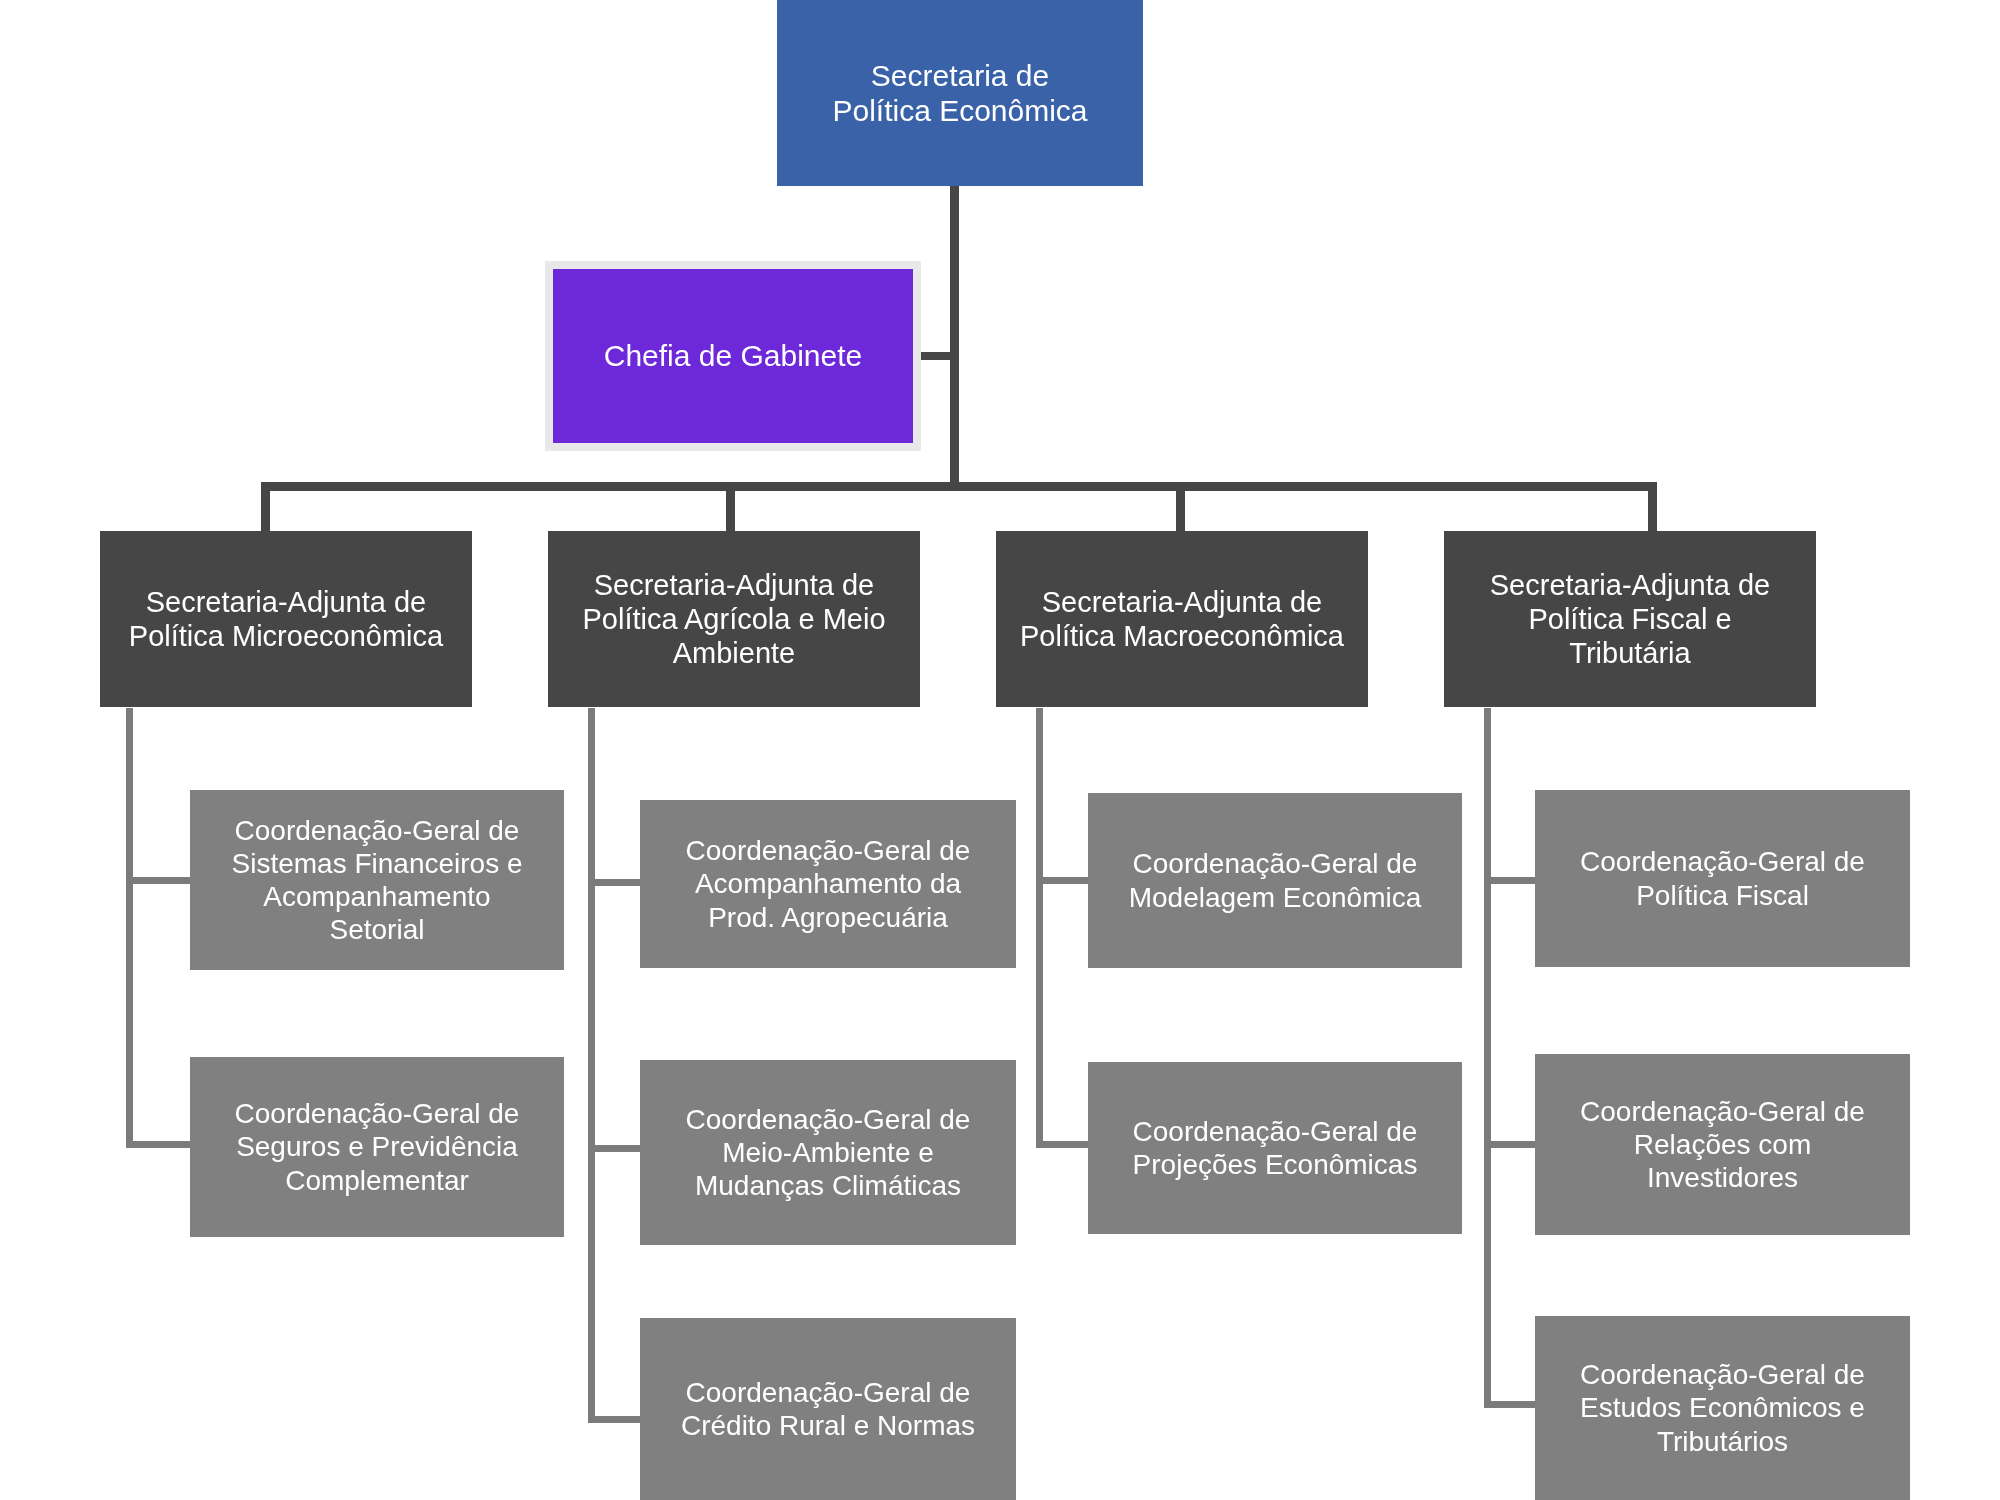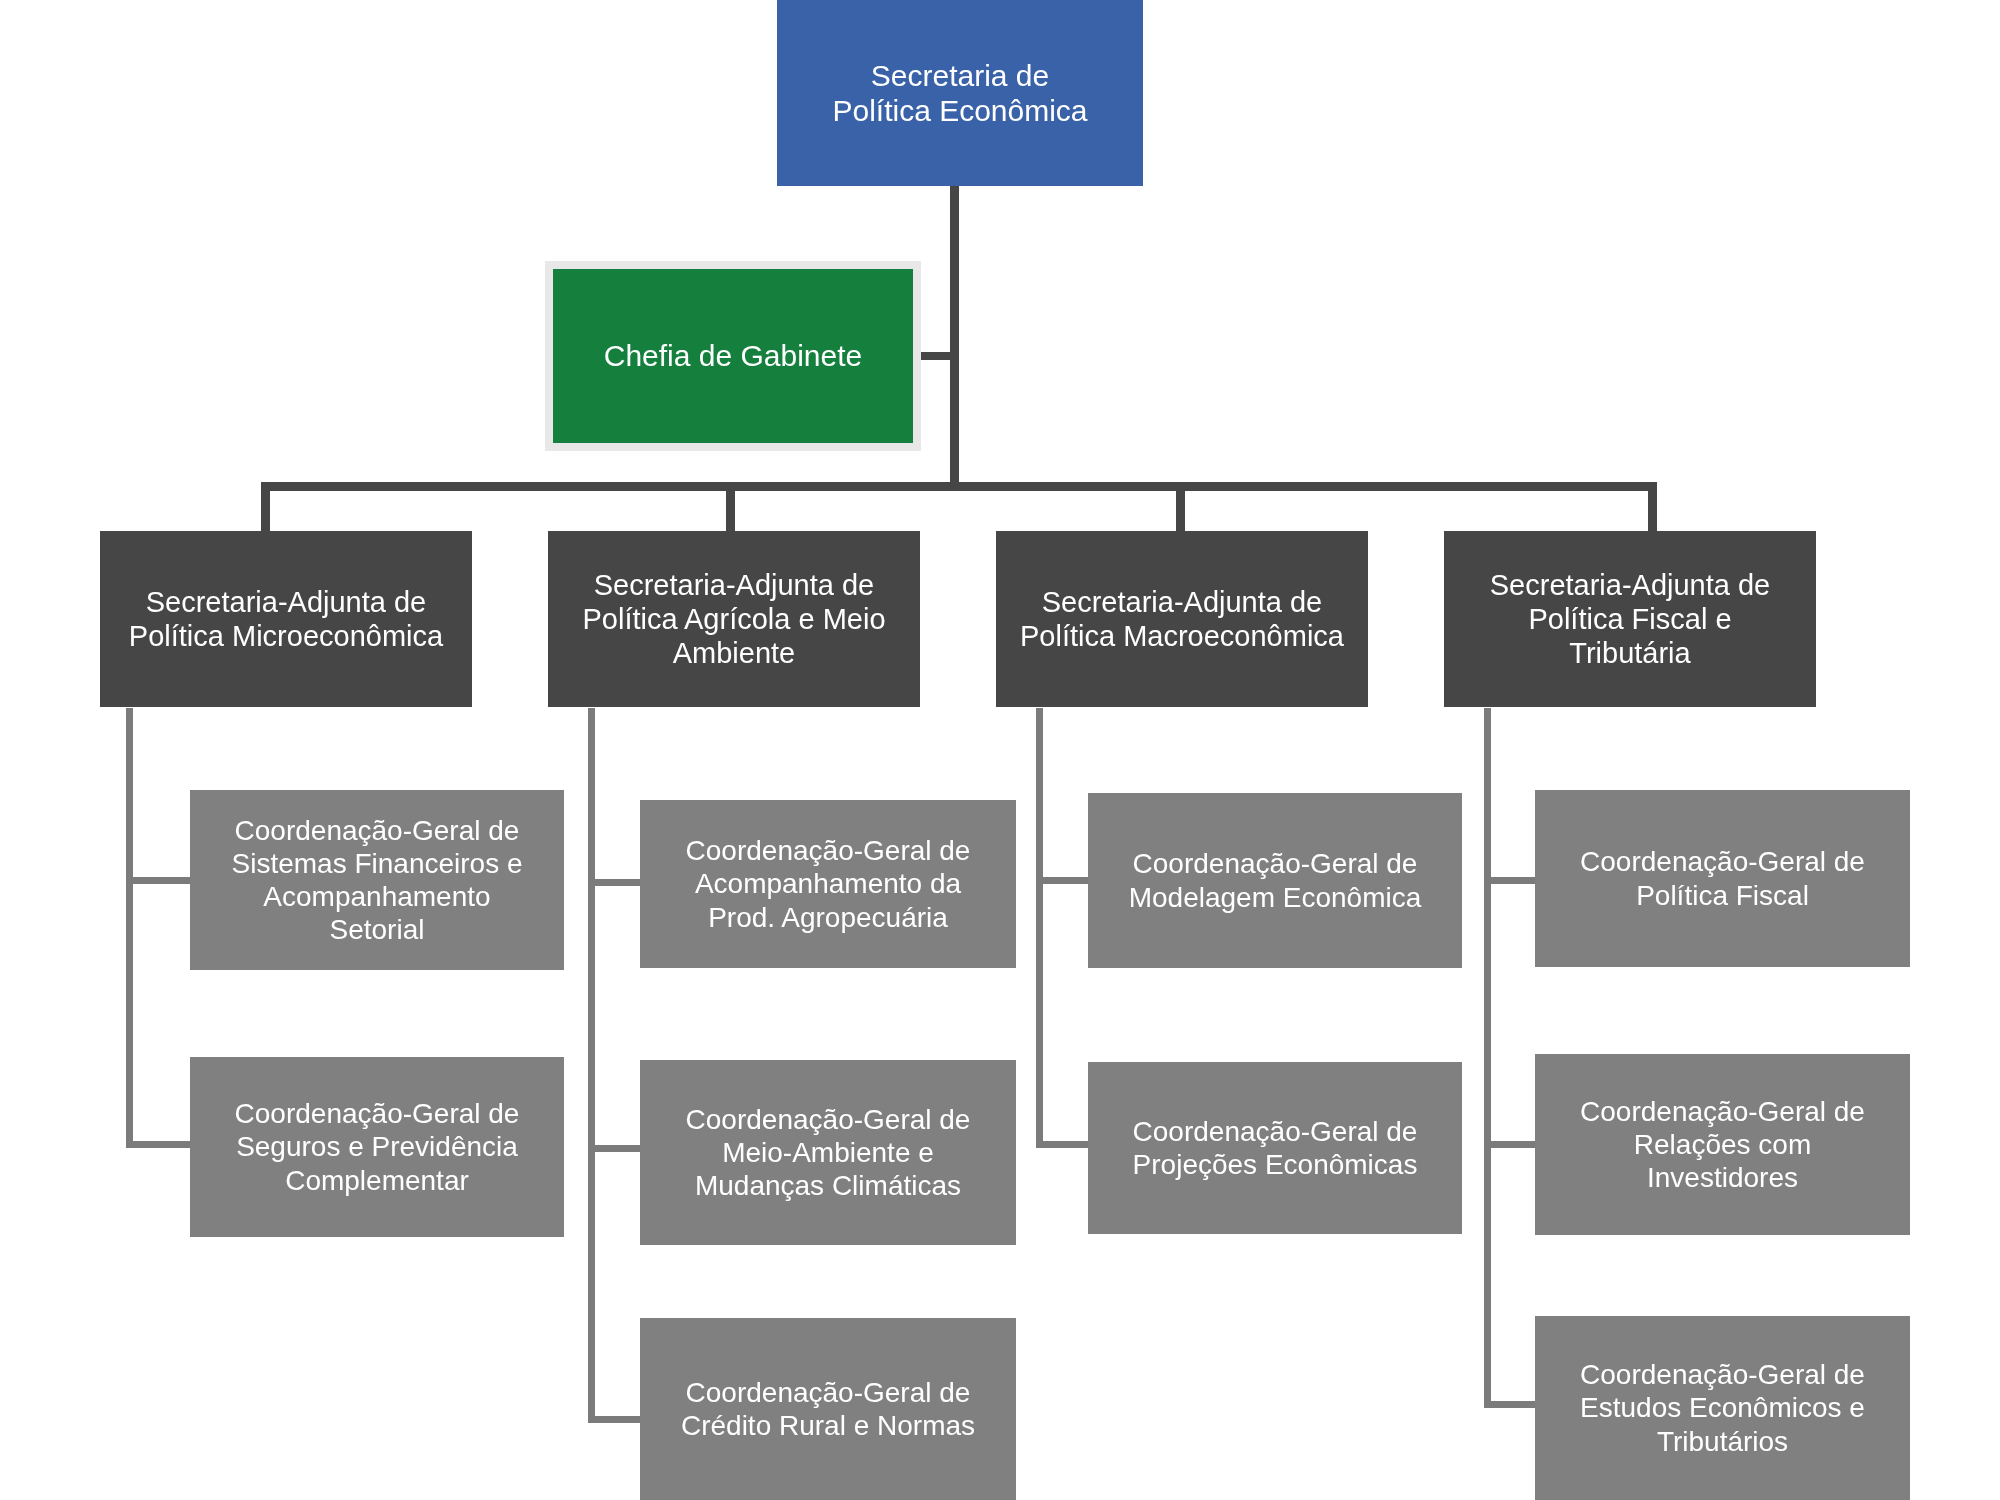--- a/index.html
+++ b/index.html
@@ -29,21 +29,21 @@
   }
   .node-root {
     background: #3A62A8;
     font-size: 30px;
   }
   .node-dark {
     background: #464646;
     font-size: 29px;
   }
   .node-dark-framed {
-    background: #15803d;
+    background: #6d28d9;
     font-size: 30px;
     border: 8px solid #E8E8E8;
   }
   .node-gray {
     background: #808080;
     font-size: 28px;
   }
   .connector {
     position: absolute;
     background: #464646;

